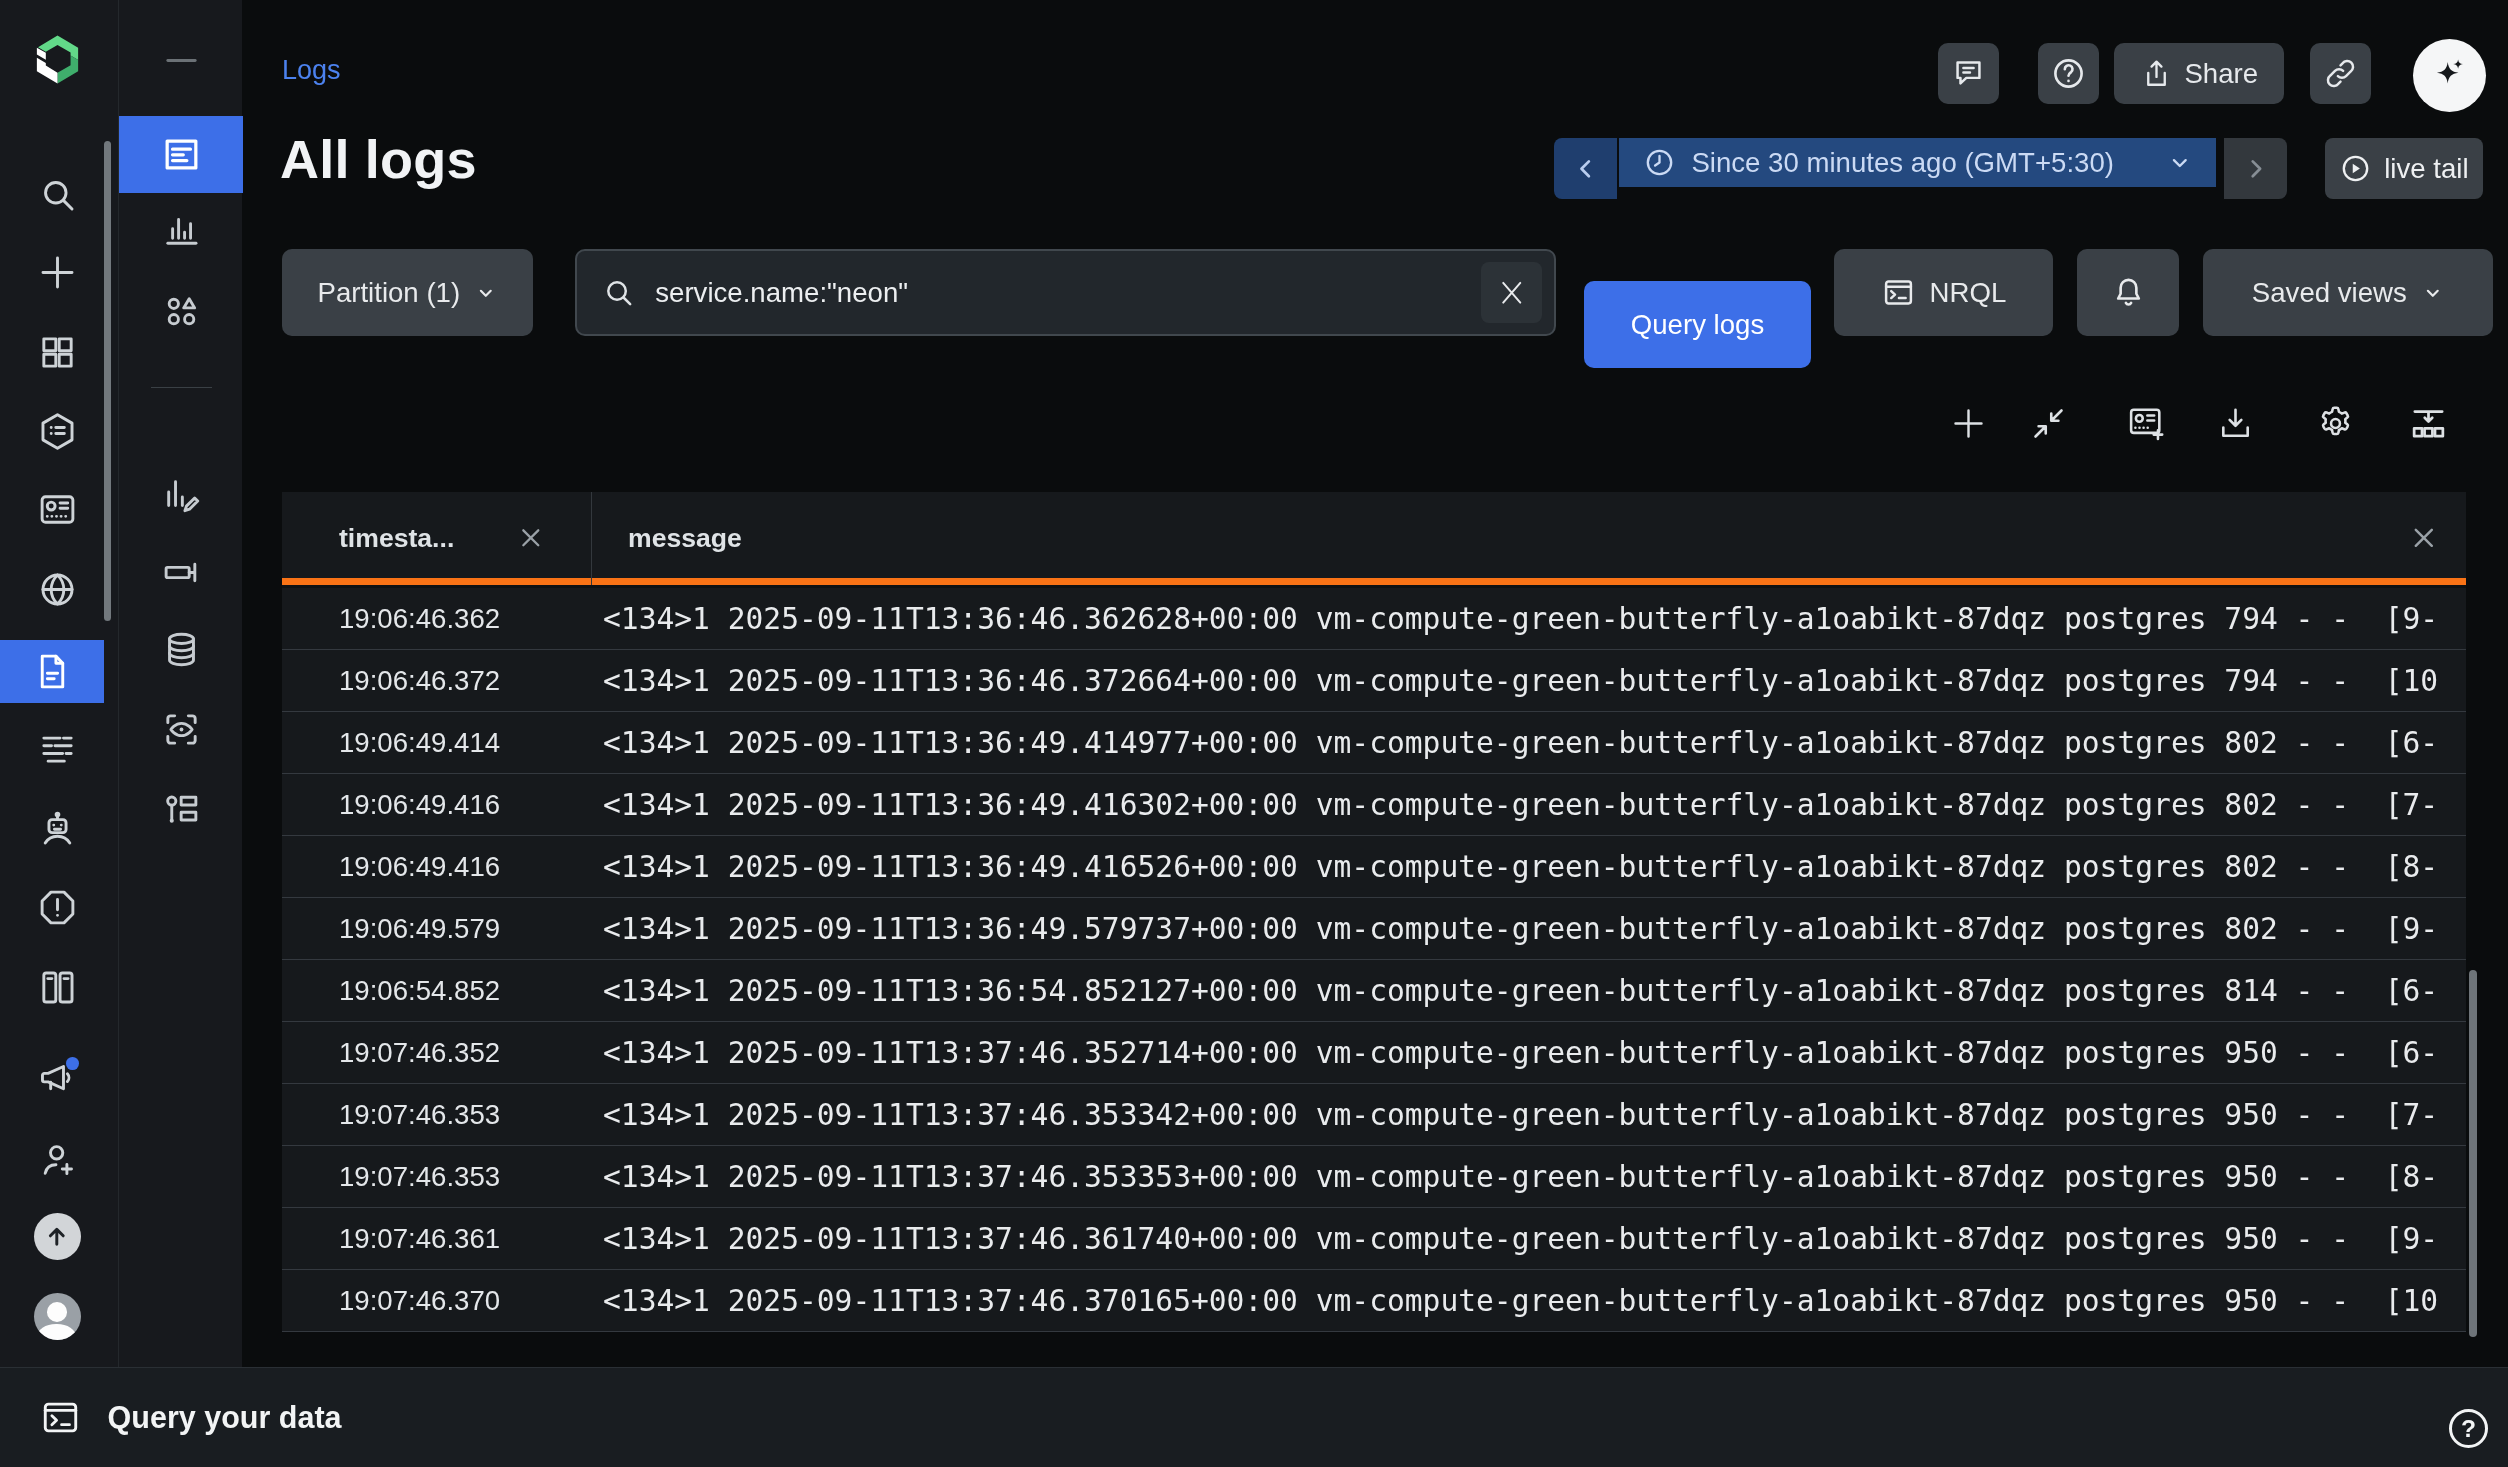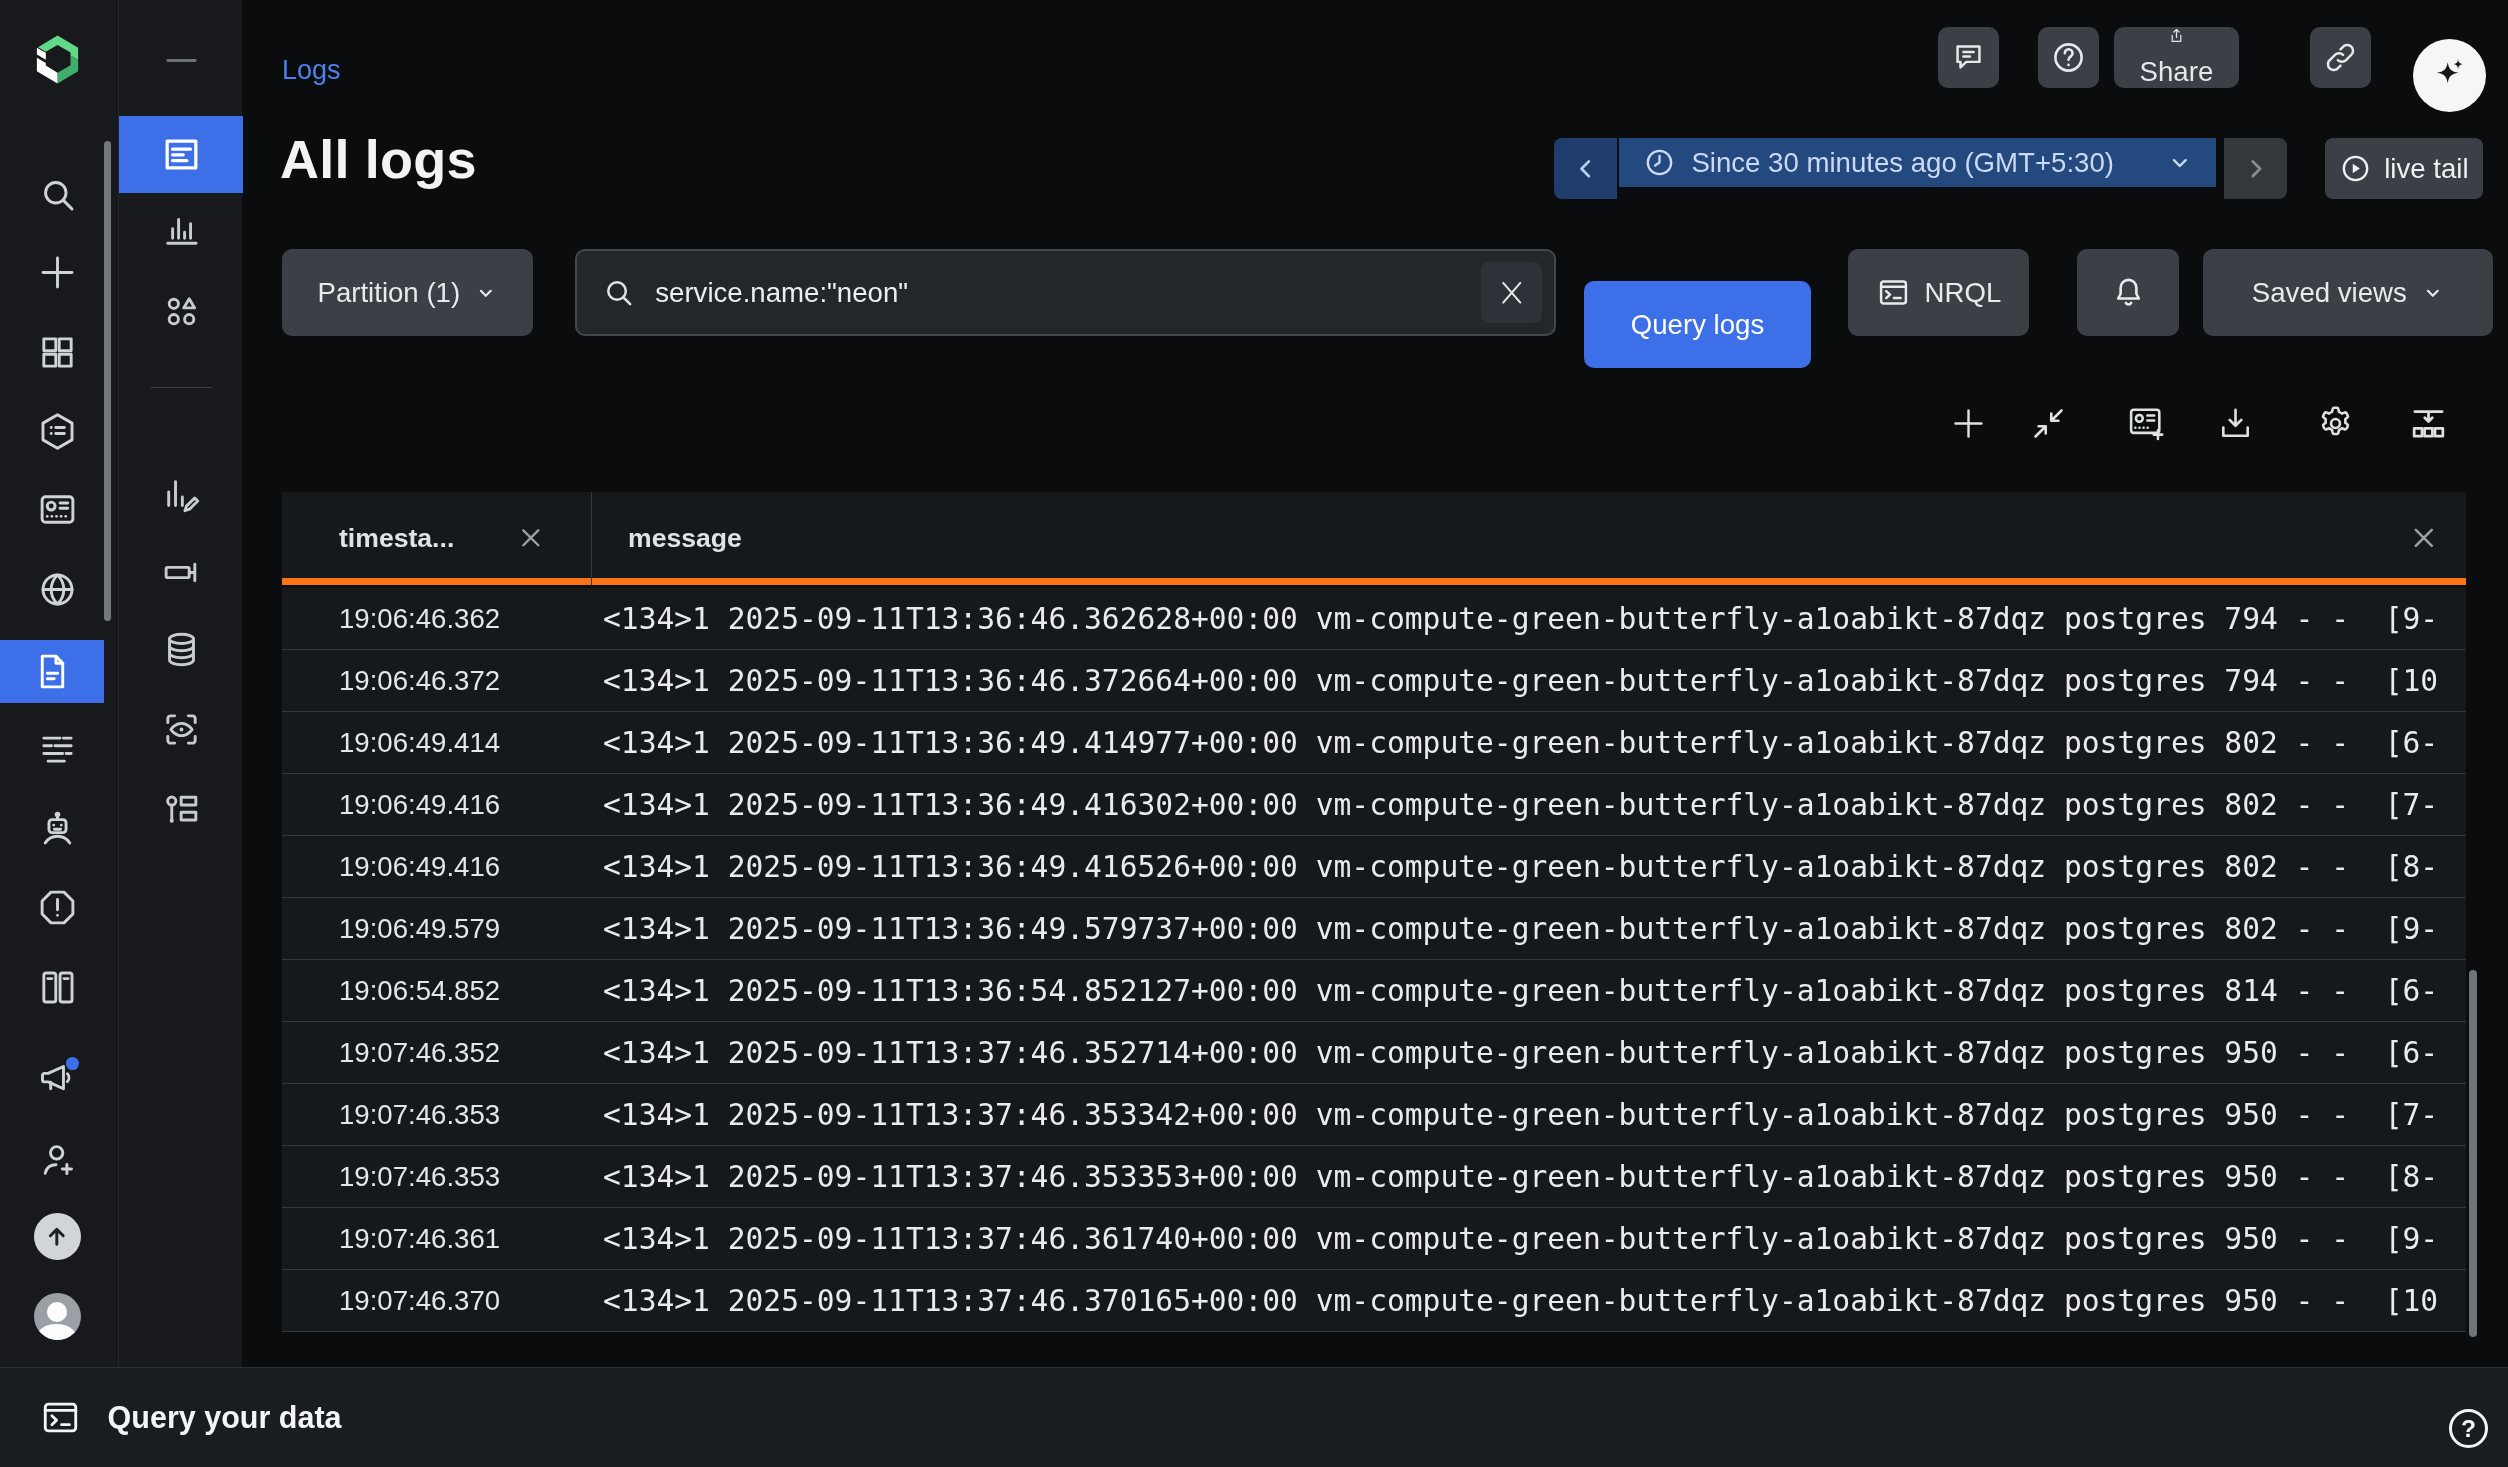--- a/index.html
+++ b/index.html
@@ -22,22 +22,22 @@
   .notif-dot{position:absolute;right:7.9px;top:5.9px;width:12.8px;height:12.8px;border-radius:50%;background:var(--accent-blue,#3d6fe8);}
   .up-circle{width:47px;height:47px;border-radius:50%;background:#d2d5d8;display:flex;align-items:center;justify-content:center;color:#1e2226;}
   .avatar{width:47px;height:47px;border-radius:50%;background:#9aa0a6;overflow:hidden;position:relative;}
   .avatar .head{position:absolute;left:13.8px;top:8.9px;width:19.7px;height:19.7px;border-radius:50%;background:#fdfdfd;}
   .avatar .body{position:absolute;left:3.9px;top:30.5px;width:39px;height:25.6px;border-radius:50%;background:#fdfdfd;}
   .inner-divider{position:absolute;left:31.5px;top:387px;width:61px;border-top:1px solid #3a4045;}
 
   
   .breadcrumb{position:absolute;left:282px;top:55px;font-size:27px;color:var(--link-blue,#4c82ee);cursor:pointer;}
   .page-title{position:absolute;left:280px;top:128px;font-size:54px;font-weight:700;color:#f1f3f5;letter-spacing:0.2px;}
-  .sq-btn{position:absolute;top:27px;height:61px;background:var(--button-bg,#3a4046);border-radius:9.9px;
-          display:flex;align-items:center;justify-content:center;color:#e6e9ec;cursor:pointer;flex-direction:column;}
+  .sq-btn{position:absolute;top:43px;height:61px;background:var(--button-bg,#3a4046);border-radius:9.9px;
+          display:flex;align-items:center;justify-content:center;color:#e6e9ec;cursor:pointer;}
   .share-btn{gap:11.8px;font-size:27.6px;padding:0 25.6px;}
   .ai-btn{position:absolute;top:39px;left:2413px;width:73px;height:73px;border-radius:50%;background:#f5f6f7;
           display:flex;align-items:center;justify-content:center;cursor:pointer;}
 
   
   .tb-left{position:absolute;left:1554px;top:138px;width:63px;height:61px;background:var(--timebar-side-bg,#1f3e6e);
            border-radius:7.9px 0 0 7.9px;display:flex;align-items:center;justify-content:center;color:#b9cdef;cursor:pointer;}
   .tb-main{position:absolute;left:1619px;top:138px;width:597px;height:49px;background:var(--timebar-bg,#24497f);
            display:flex;align-items:center;gap:15.8px;padding:0 23.6px;box-sizing:border-box;color:var(--timebar-text,#cbdaf4);
            font-size:27.6px;cursor:pointer;}
@@ -356,21 +356,21 @@
     <div class="clear-btn">
       <svg class="ico" width="31.5" height="31.5" viewBox="0 0 24 24" style="stroke-width:1.5;">
         <path d="M5.5 4.5l13 15M18.5 4.5l-13 15"></path>
       </svg>
     </div>
   </div>
 
   <div class="chip primary" style="left:1584px;width:227px;">
     <span>Query logs</span>
   </div>
-  <div class="chip" style="left:1834px;width:181px;margin-left:14px;">
+  <div class="chip" style="left:1834px;width:219px;">
     <svg class="ico" width="35" height="35" viewBox="0 0 24 24">
       <rect x="3.5" y="4.5" width="17" height="15" rx="1.6"></rect>
         <path d="M3.5 8h17"></path>
       <path d="M7 11l2.6 2.4L7 15.8M12.3 15.8h4.6"></path>
     </svg>
     <span>NRQL</span>
   </div>
   <div class="chip" style="left:2077px;width:102px;">
     <svg class="ico" width="37" height="37" viewBox="0 0 24 24">
       <path d="M12 3.8a5.1 5.1 0 00-5.1 5.1v3.9L5.3 15.9h13.4l-1.6-3.1V8.9A5.1 5.1 0 0012 3.8z"></path>

